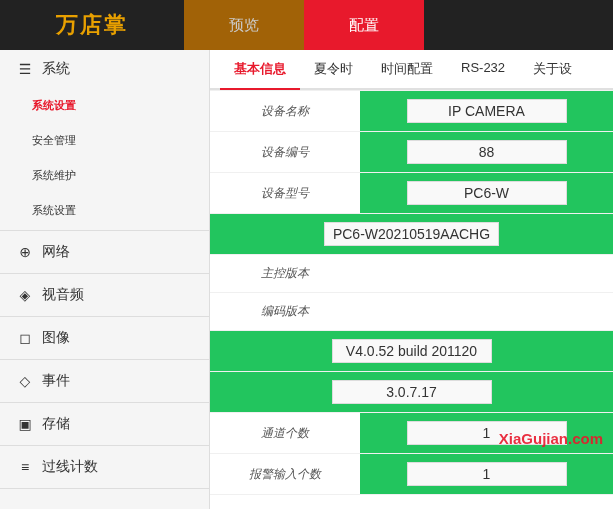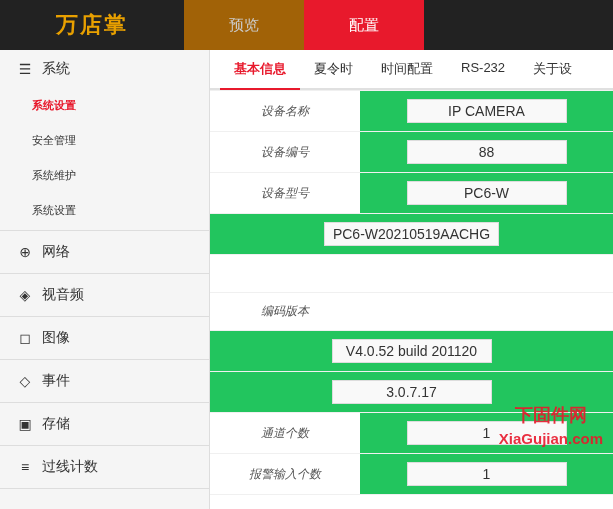--- a/index.html
+++ b/index.html
@@ -298,20 +298,21 @@
     <div class="info-value">
       <span class="info-value-box">PC6-W</span>
     </div>
   </div>
         <div class="info-row">
     <div class="info-value">
       <span class="info-value-box">PC6-W20210519AACHG</span>
     </div>
   </div>
         <div class="info-row">
+    <div class="info-label">主控版本</div>
   </div>
         <div class="info-row">
     <div class="info-label">编码版本</div>
   </div>
         <div class="info-row">
     <div class="info-value">
       <span class="info-value-box">V4.0.52 build 201120</span>
     </div>
   </div>
         <div class="info-row">
@@ -329,15 +330,14 @@
     <div class="info-label">报警输入个数</div>
     <div class="info-value">
       <span class="info-value-box">1</span>
     </div>
   </div>
       </div>
   </div>
 </div>
 
 <div class="watermark">
-  <div>下固件网</div>
   <div class="line2">XiaGujian.com</div>
 </div>
 
 </body></html>

